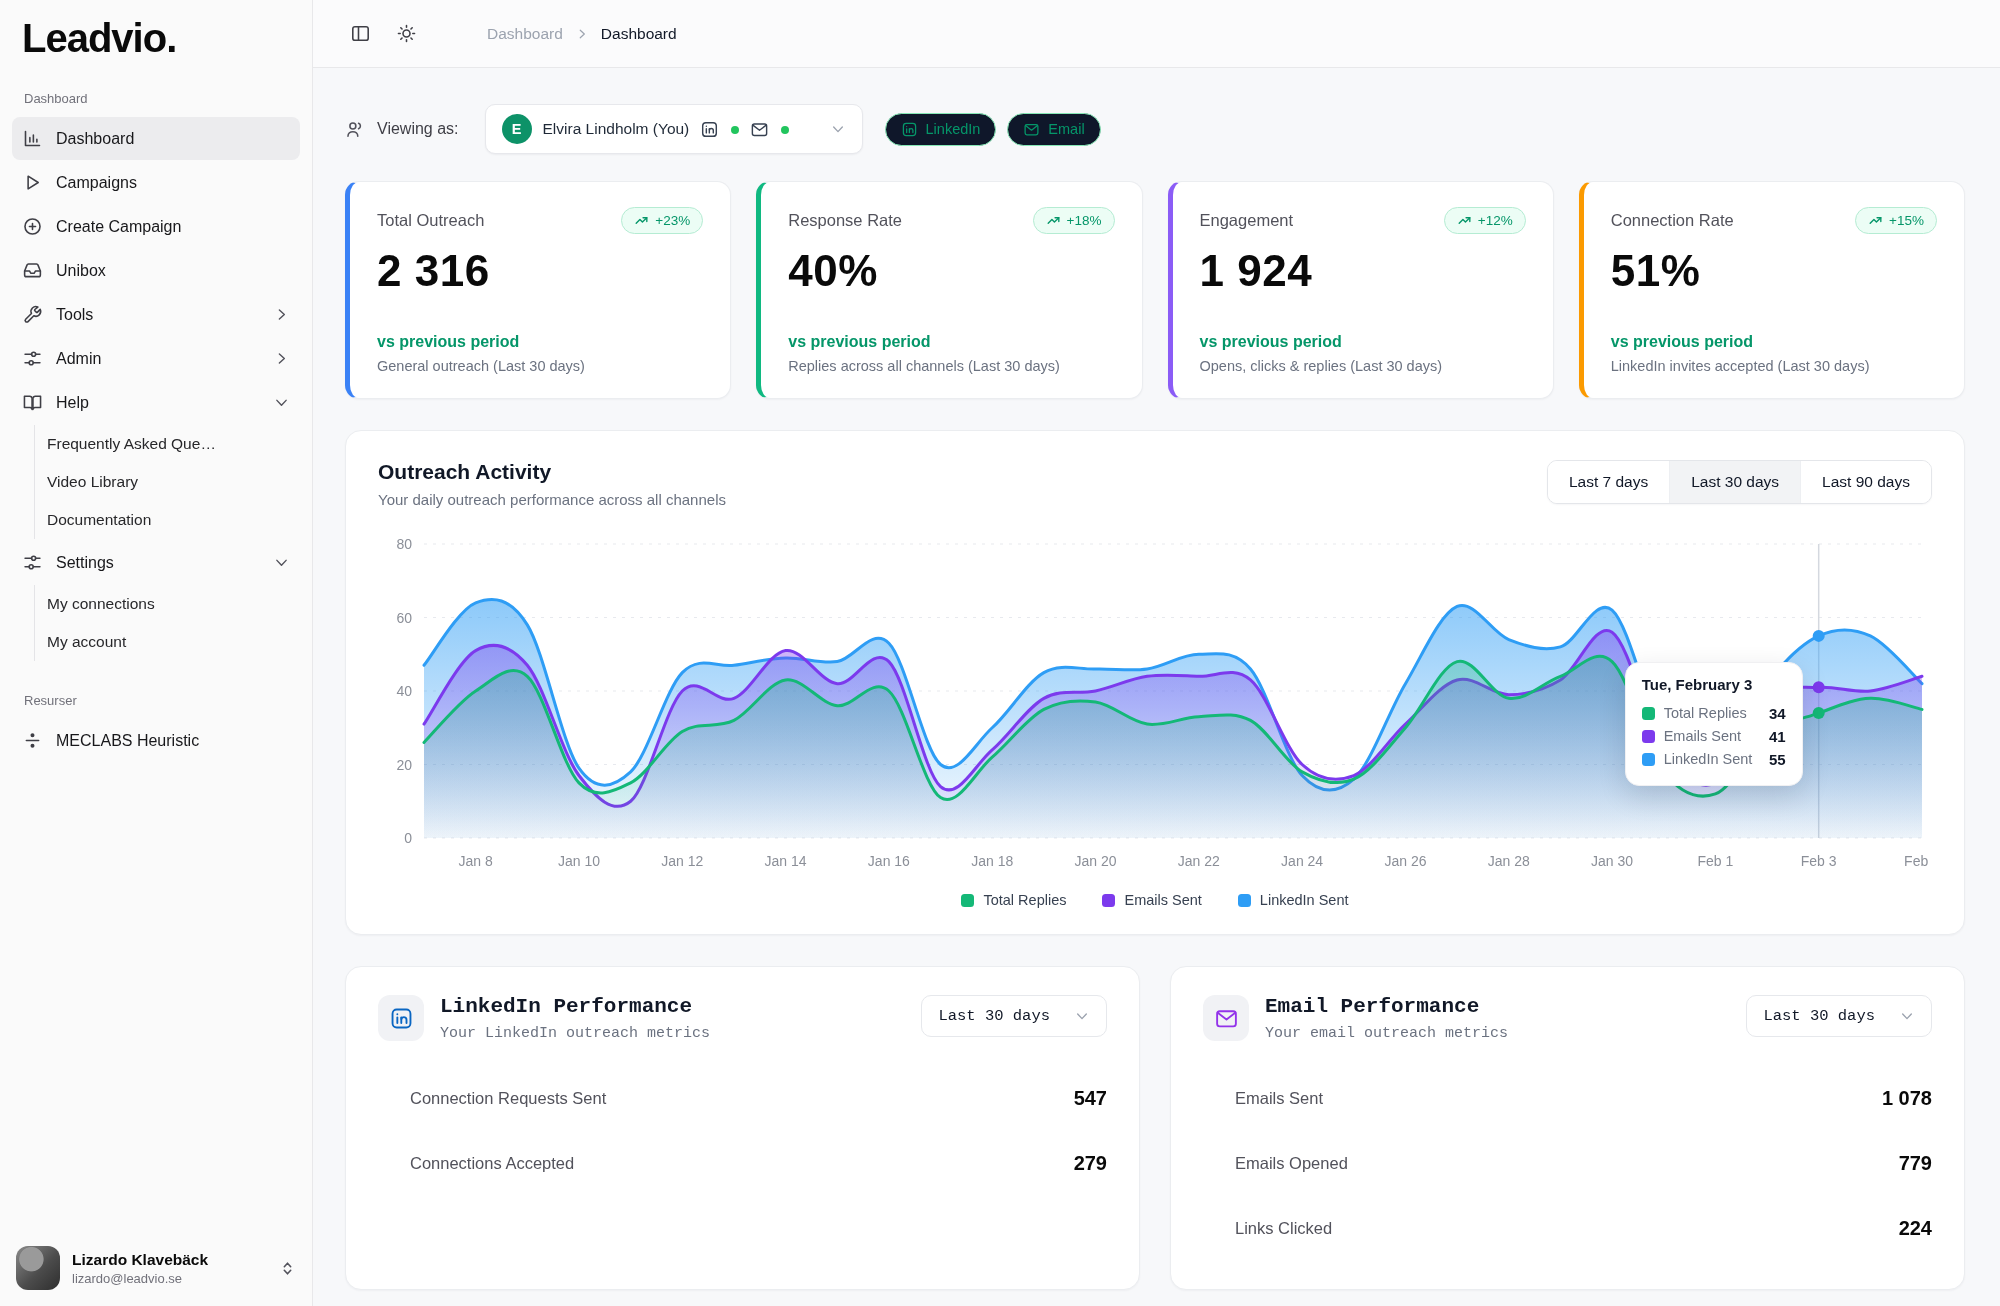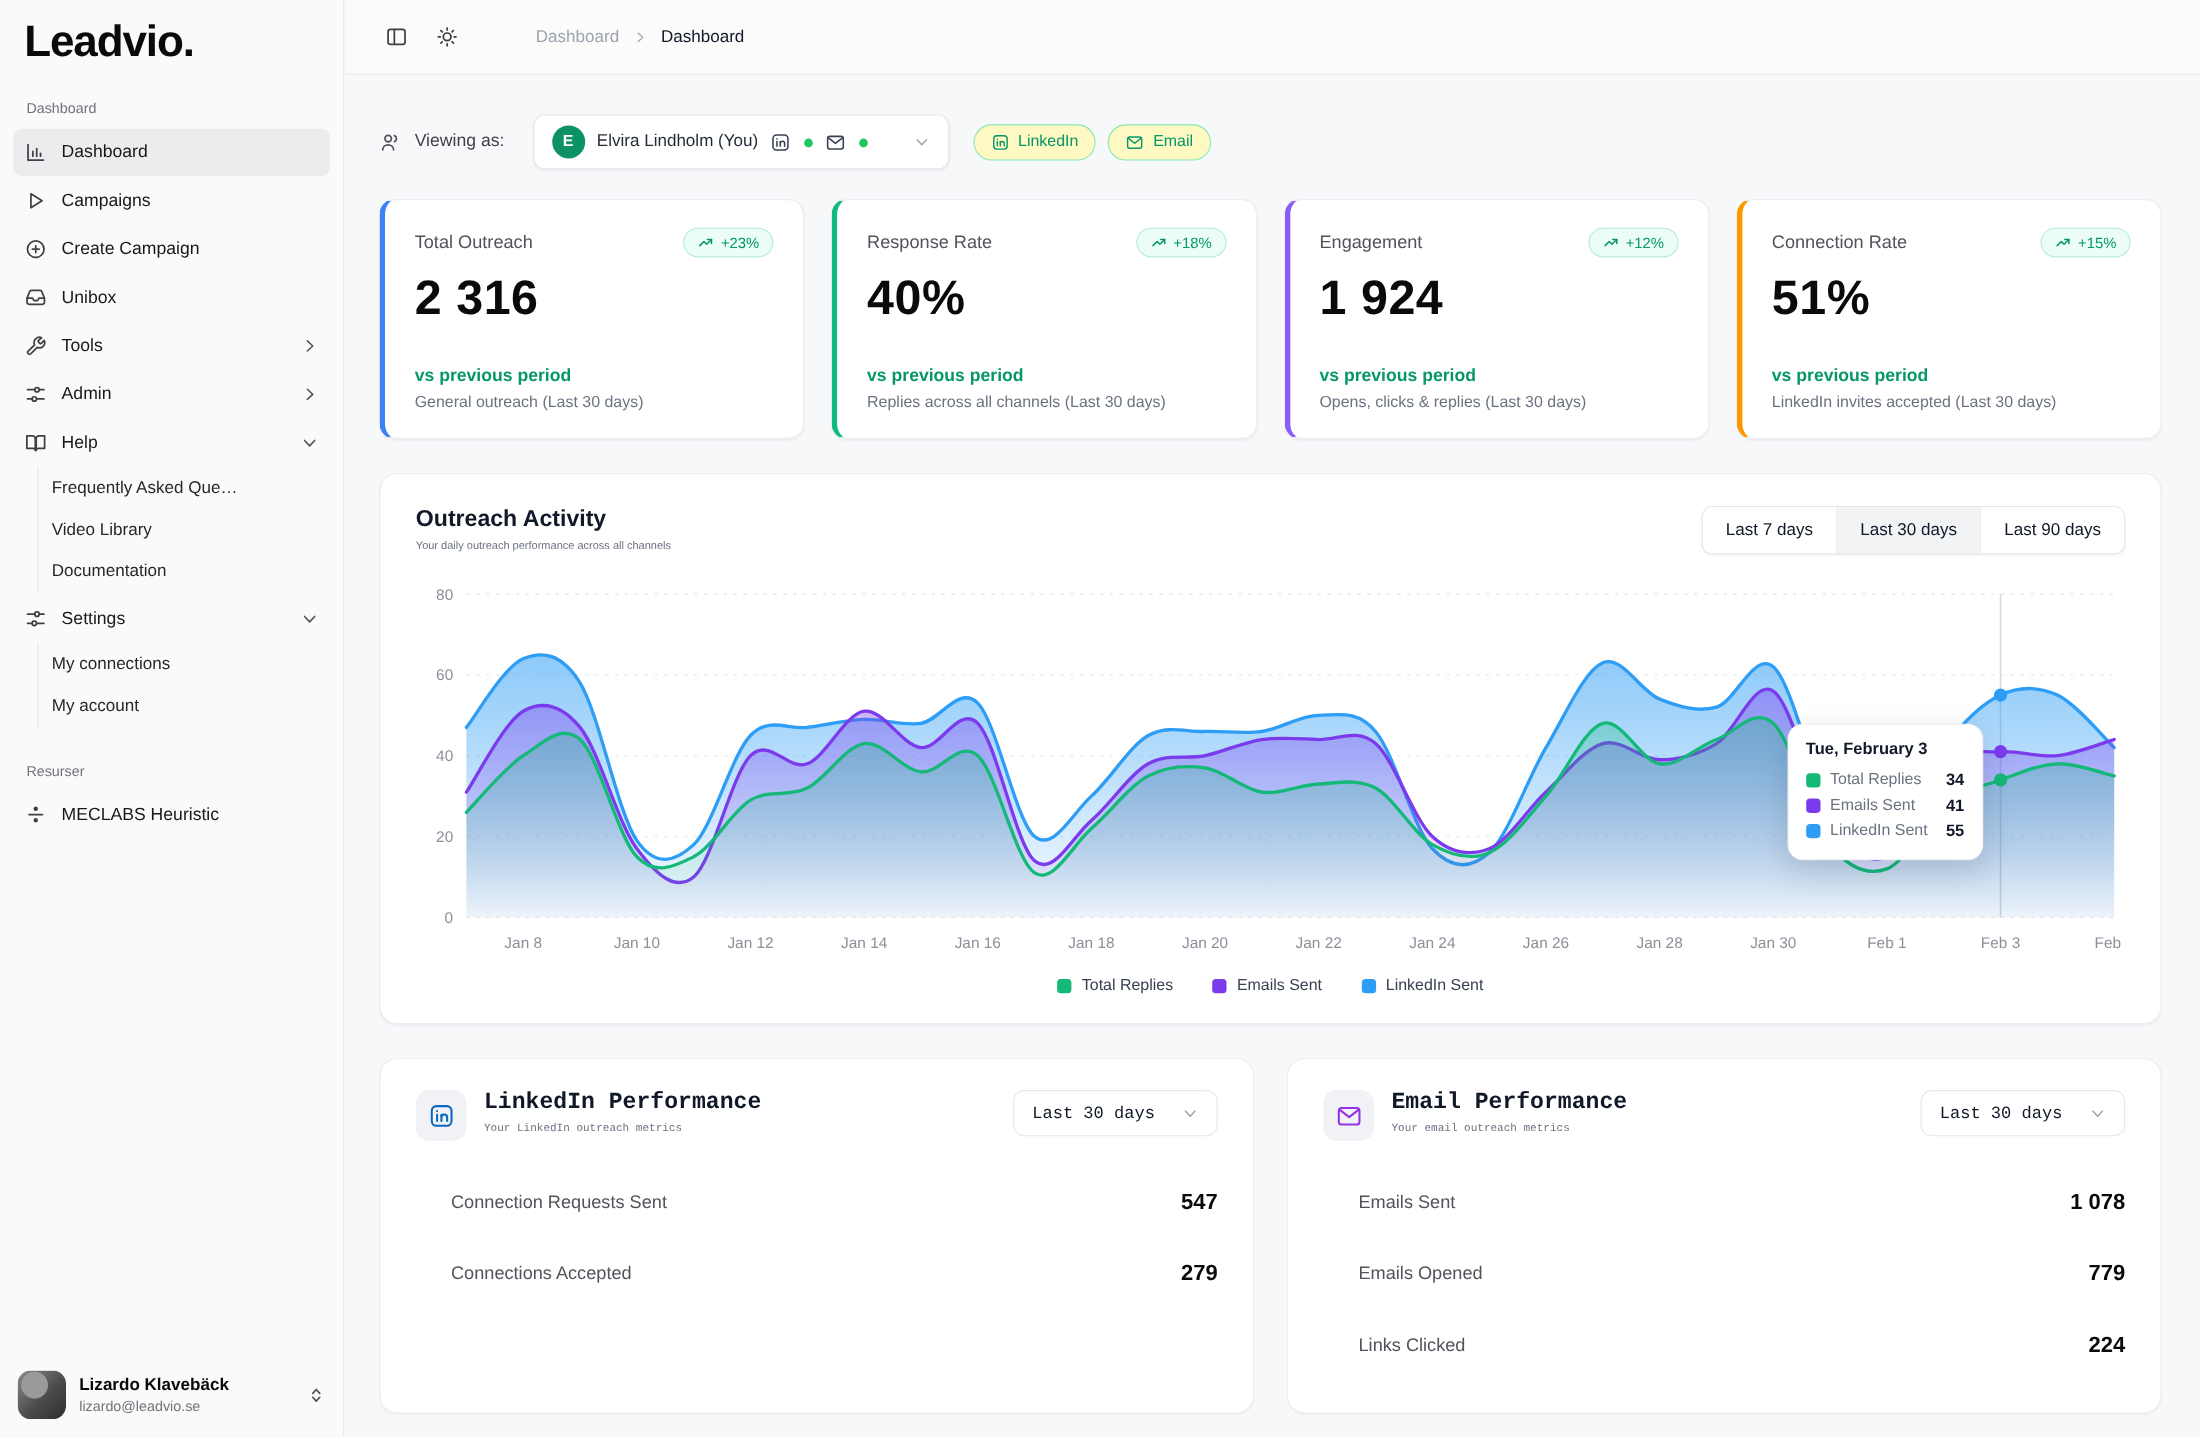--- a/index.html
+++ b/index.html
@@ -44,41 +44,41 @@
   .viewing-label svg { width:21px; height:21px; }
   .account-select { margin-left:26px; display:flex; align-items:center; gap:11px; background:#fff; border:1px solid #e7e8ec; border-radius:10px; padding:9px 16px; width:378px; box-shadow:0 1px 2px rgba(16,24,40,.05); cursor:pointer; }
   .acct-avatar { width:30px; height:30px; border-radius:50%; background:#0d9268; color:#fff; font-size:14.5px; font-weight:700; display:flex; align-items:center; justify-content:center; }
   .acct-name { font-size:15.5px; color:#1f2937; }
   .status-ic { display:flex; align-items:flex-start; }
   .status-ic svg { width:19px; height:19px; }
   .status-dot { width:8px; height:8px; border-radius:50%; background:#22c55e; margin:2px 0 0 1px; }
   .acct-chev { margin-left:auto; display:flex; }
   .acct-chev svg { width:16px; height:16px; }
   .pills { display:flex; gap:11px; margin-left:22px; }
-  .pill { display:flex; align-items:center; gap:8px; border:1.5px solid #86e8b6; color:#059669; border-radius:999px; padding:7px 15px; font-size:14.5px; background:#fef9c3; cursor:pointer; }
+  .pill { display:flex; align-items:center; gap:8px; border:1.5px solid #86e8b6; color:#059669; border-radius:999px; padding:7px 15px; font-size:14.5px; background:#0f172a; cursor:pointer; }
   .pill svg { width:17px; height:17px; }
 
   
   .stat-grid { display:grid; grid-template-columns:repeat(4,1fr); gap:25px; margin-top:27px; }
   .stat-card { background:#fff; border:1px solid #ebedf0; border-left:5px solid #999; border-radius:14px; padding:25px 27px 24px; min-height:218px; display:flex; flex-direction:column; box-shadow:0 1px 2px rgba(16,24,40,.04); }
   .stat-head { display:flex; align-items:center; justify-content:space-between; }
   .stat-title { font-size:16.5px; color:#52525b; }
   .badge { display:flex; align-items:center; gap:6px; background:#ecfdf5; border:1px solid #b5ecd3; border-radius:999px; padding:5px 12px; color:#059669; font-size:13.5px; }
   .badge svg { width:15px; height:15px; }
   .stat-value { margin-top:12px; font-size:44px; font-weight:800; color:#0a0a0a; letter-spacing:.5px; }
   .stat-foot { margin-top:auto; }
   .stat-compare { font-size:16px; font-weight:700; color:#059669; }
   .stat-desc { margin-top:7px; font-size:14.5px; color:#6b7280; }
 
   
   .panel { background:#fff; border:1px solid #ebedf0; border-radius:16px; box-shadow:0 1px 2px rgba(16,24,40,.04); }
   .outreach { margin-top:31px; padding:29px 32px 20px; }
   .outreach-head { display:flex; align-items:flex-start; justify-content:space-between; }
   .panel-title { font-size:21px; font-weight:700; color:#111827; }
-  .panel-sub { margin-top:7px; font-size:10px; color:#6b7280; }
+  .panel-sub { margin-top:7px; font-size:15px; color:#6b7280; }
   .range-group { display:flex; border:1px solid #e4e6ea; border-radius:10px; overflow:hidden; background:#fff; box-shadow:0 1px 2px rgba(16,24,40,.04); }
   .range-btn { padding:12px 21px; font-size:15.5px; color:#111827; background:#fff; border:none; border-left:1px solid #edeff2; cursor:pointer; white-space:nowrap; }
   .range-btn:first-child { border-left:none; }
   .range-btn.active { background:#f2f3f5; }
   .chart-wrap { position:relative; margin-top:22px; height:352px; }
   .chart-wrap svg.plot { display:block; width:100%; height:352px; }
   .legend { display:flex; justify-content:center; gap:36px; padding:10px 0 6px; }
   .legend-item { display:flex; align-items:center; gap:9px; font-size:14.5px; color:#374151; }
   .legend-swatch { width:13px; height:13px; border-radius:3.5px; }
   .tooltip { position:absolute; background:#fff; border:1px solid #f0f0f2; border-radius:14px; box-shadow:0 10px 28px rgba(15,23,42,.14); padding:13px 16px 14px; min-width:178px; }

